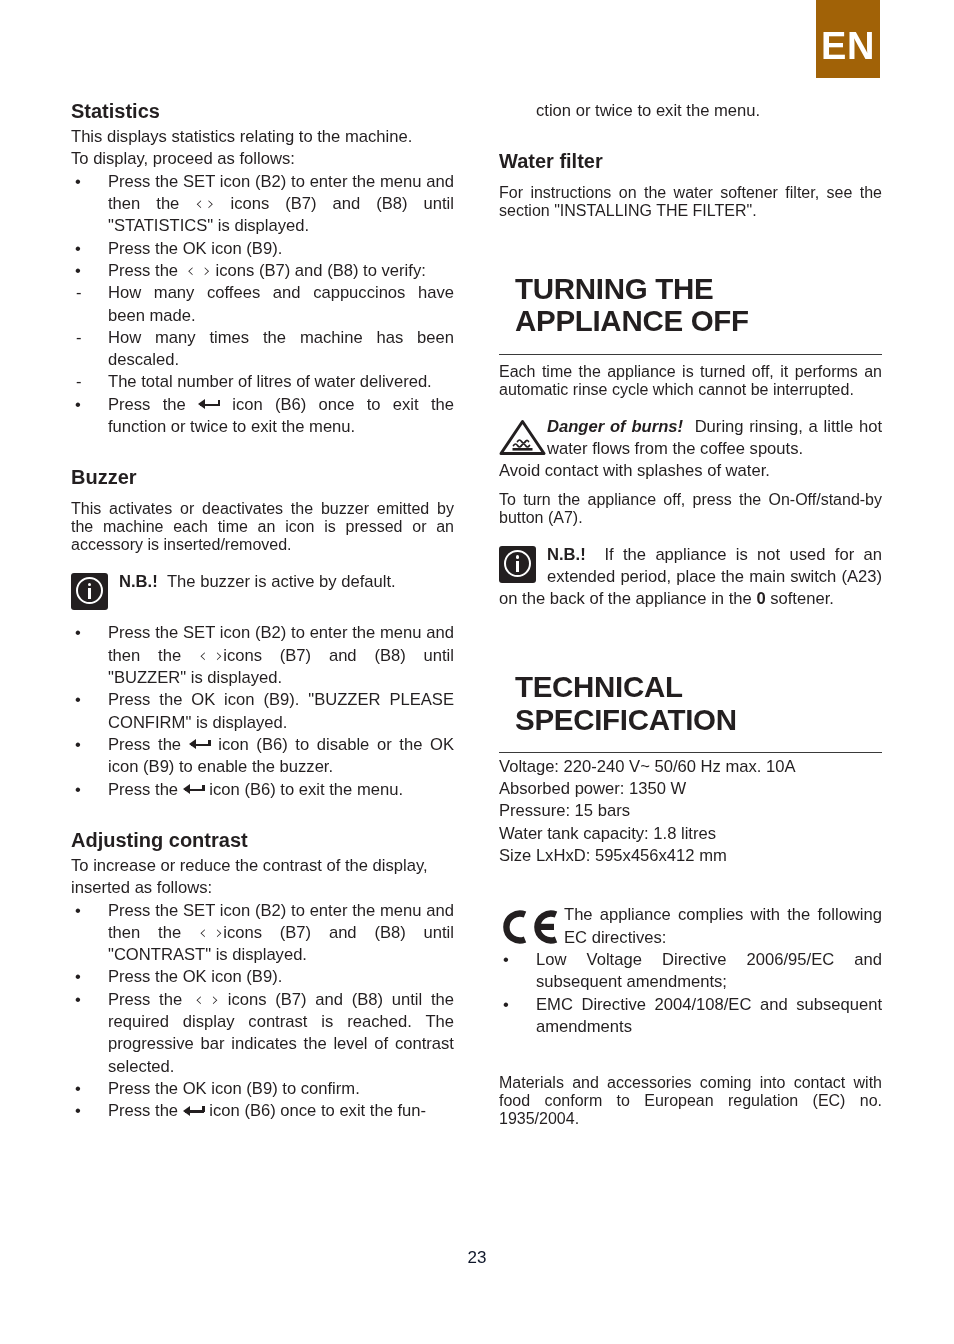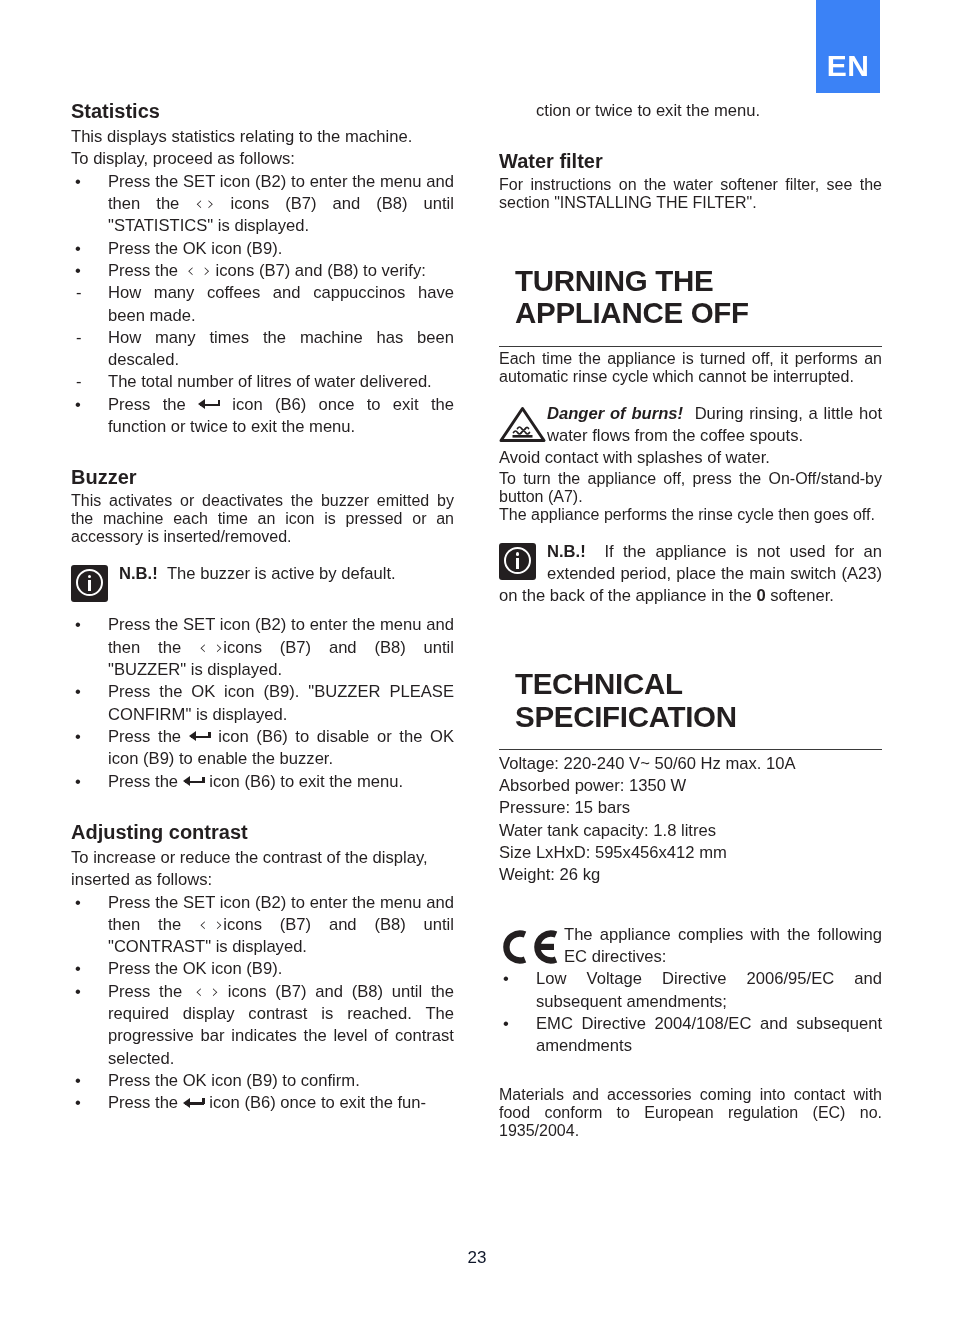--- a/index.html
+++ b/index.html
@@ -15,24 +15,24 @@
     color: #231f20;
     overflow: hidden;
   }
 
   
   .lang-tab {
     position: absolute;
     top: 0;
     left: 816px;
     width: 64px;
-    height: 93px;
-    background: #3b82f6;
+    height: 78px;
+    background: #a16207;
     color: #ffffff;
-    font-size: 30px;
+    font-size: 38px;
     font-weight: bold;
     letter-spacing: 0.5px;
     display: flex;
     align-items: flex-end;
     justify-content: center;
     padding-bottom: 10px;
     box-sizing: border-box;
   }
 
   
@@ -72,21 +72,21 @@
     line-height: 1.1;
     margin: 0;
     padding: 0;
   }
   p, .line {
     font-size: 16.6px;
     line-height: 1.345;
     margin: 0;
     padding: 0;
   }
-  .just { text-align: justify; }
+  .just { text-align: justify; margin-top: 8px; }
   .spacer-lg { height: 28px; }
   .spacer-md { height: 17px; }
   .spacer-sm { height: 9px; }
   .spacer-xs { height: 4px; }
 
   
   .li {
     position: relative;
     padding-left: 37px;
     font-size: 16.6px;
@@ -388,21 +388,20 @@
           <path d="M26.5,22.5 q1.5,-2.5 3,0" fill="none" stroke="#231f20" stroke-width="1.7" stroke-linecap="round"></path>
         </svg>
       </span>
       <div class="note-text">
         <span class="danger-label">Danger of burns!</span>&nbsp;&nbsp;<span>During rinsing, a little hot water flows from the coffee spouts.</span>
       </div>
     </div>
 
     <div class="line">Avoid contact with splashes of water.</div>
     <div class="just">To turn the appliance off, press the On-Off/stand-by button (A7).</div>
-    <div class="just">The appliance performs the rinse cycle then goes off.</div>
 
     <div class="spacer-md"></div>
 
     <div class="note-block">
       <span class="note-icon">
         <span class="ring"></span>
           <span class="dot"></span>
           <span class="stem"></span>
       </span>
       <div class="note-text">
@@ -414,21 +413,20 @@
     <div class="spacer-md"></div>
 
     <div class="h1">TECHNICAL SPECIFICATION</div>
     <div class="h1-rule"></div>
 
     <div class="line">Voltage: 220-240 V~ 50/60 Hz max. 10A</div>
     <div class="line">Absorbed power: 1350 W</div>
     <div class="line">Pressure: 15 bars</div>
     <div class="line">Water tank capacity: 1.8 litres</div>
     <div class="line">Size LxHxD: 595x456x412 mm</div>
-    <div class="line">Weight: 26 kg</div>
 
     <div class="spacer-lg"></div>
     <div class="spacer-sm"></div>
 
     <div class="note-block">
       <span class="ce-mark">
         <svg width="63" height="42" viewBox="0 0 63 42" xmlns="http://www.w3.org/2000/svg">
           <path d="M26,8.5 A13.5,13.5 0 1,0 26,33.5" fill="none" stroke="#231f20" stroke-width="6.4"></path>
           <path d="M57,8.5 A13.5,13.5 0 1,0 57,33.5" fill="none" stroke="#231f20" stroke-width="6.4"></path>
           <rect x="41" y="17.8" width="14" height="6.2" fill="#231f20"></rect>

